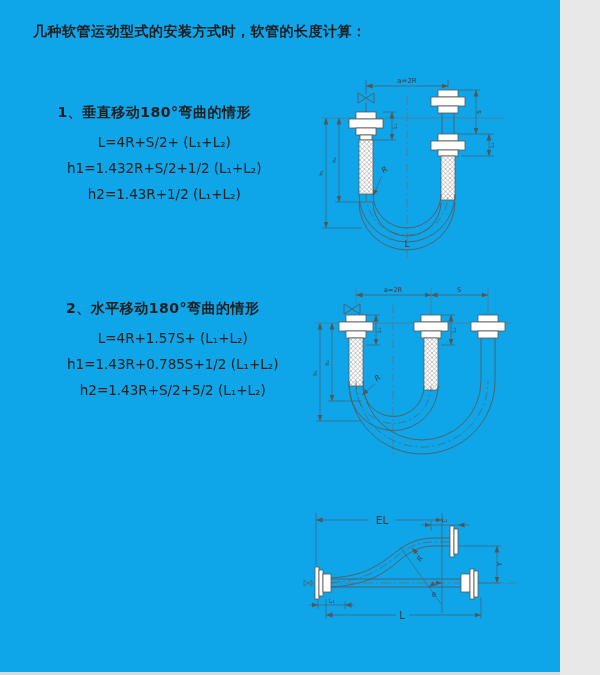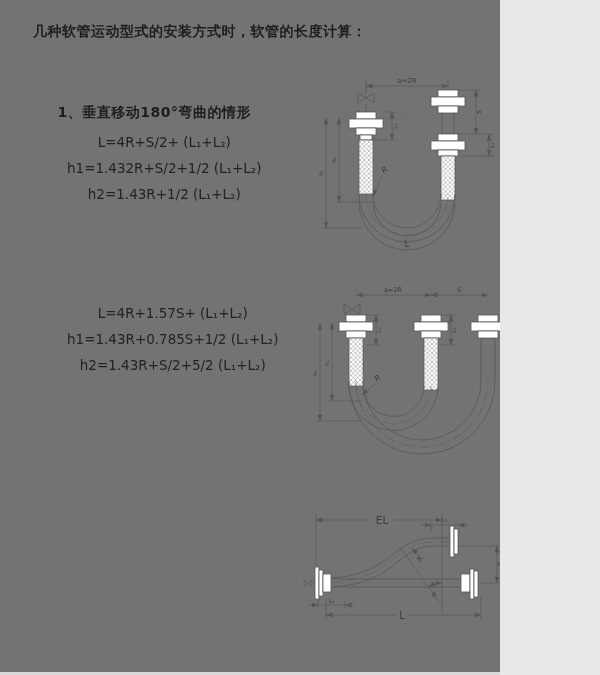--- a/index.html
+++ b/index.html
@@ -1,16 +1,16 @@
 <!DOCTYPE html>
 <html><head>
 <meta charset="utf-8">
 <style>
   html,body{margin:0;padding:0;background:#e8e8e8;}
-  .page{position:relative;width:500px;height:675px;background:#737373;overflow:hidden;
+  .page{position:relative;width:560px;height:675px;background:#0ea5e9;overflow:hidden;
         font-family:"DejaVu Sans","Liberation Sans",sans-serif;color:#1e1e1e;}
   .title{position:absolute;left:33px;top:23px;font-size:14px;font-weight:bold;letter-spacing:.5px;}
   .section{position:absolute;text-align:center;}
   .sec-heading{font-size:14px;font-weight:bold;letter-spacing:.5px;margin-bottom:7px;}
   .formulas{margin-left:20px;}
   .formula{font-size:13.5px;line-height:26px;white-space:pre;color:#222;}
   .diagram{position:absolute;text-decoration:underline;}
   svg text{fill:#3c3c3c;font-family:"DejaVu Sans",sans-serif;}
   .scan-edge{position:absolute;left:0;bottom:0;width:600px;height:3px;background:#d9d9d9;}
 </style>
@@ -124,20 +124,21 @@
       <g>
         <line x1="76" y1="106" x2="67" y2="126" stroke="#555" stroke-width="0.6" marker-end="url(#ar1)"></line>
         <text transform="translate(80,102) rotate(-35)" font-size="8" font-style="italic" text-anchor="middle">R</text>
       </g>
 
       <text x="101" y="177" font-size="9" text-anchor="middle">L</text>
     </svg>
   </div>
 
   <div class="section" style="left:47px;top:300px;">
+    <div class="sec-heading">2、水平移动180°弯曲的情形</div>
     <div class="formulas">
       <div class="formula">L=4R+1.57S+ (L₁+L₂)</div>
       <div class="formula">h1=1.43R+0.785S+1/2 (L₁+L₂)</div>
       <div class="formula">h2=1.43R+S/2+5/2 (L₁+L₂)</div>
     </div>
   </div>
 
   <div class="diagram" style="left:306px;top:281px;">
     <svg width="262" height="182" viewBox="0 0 262 182">
       <defs>

